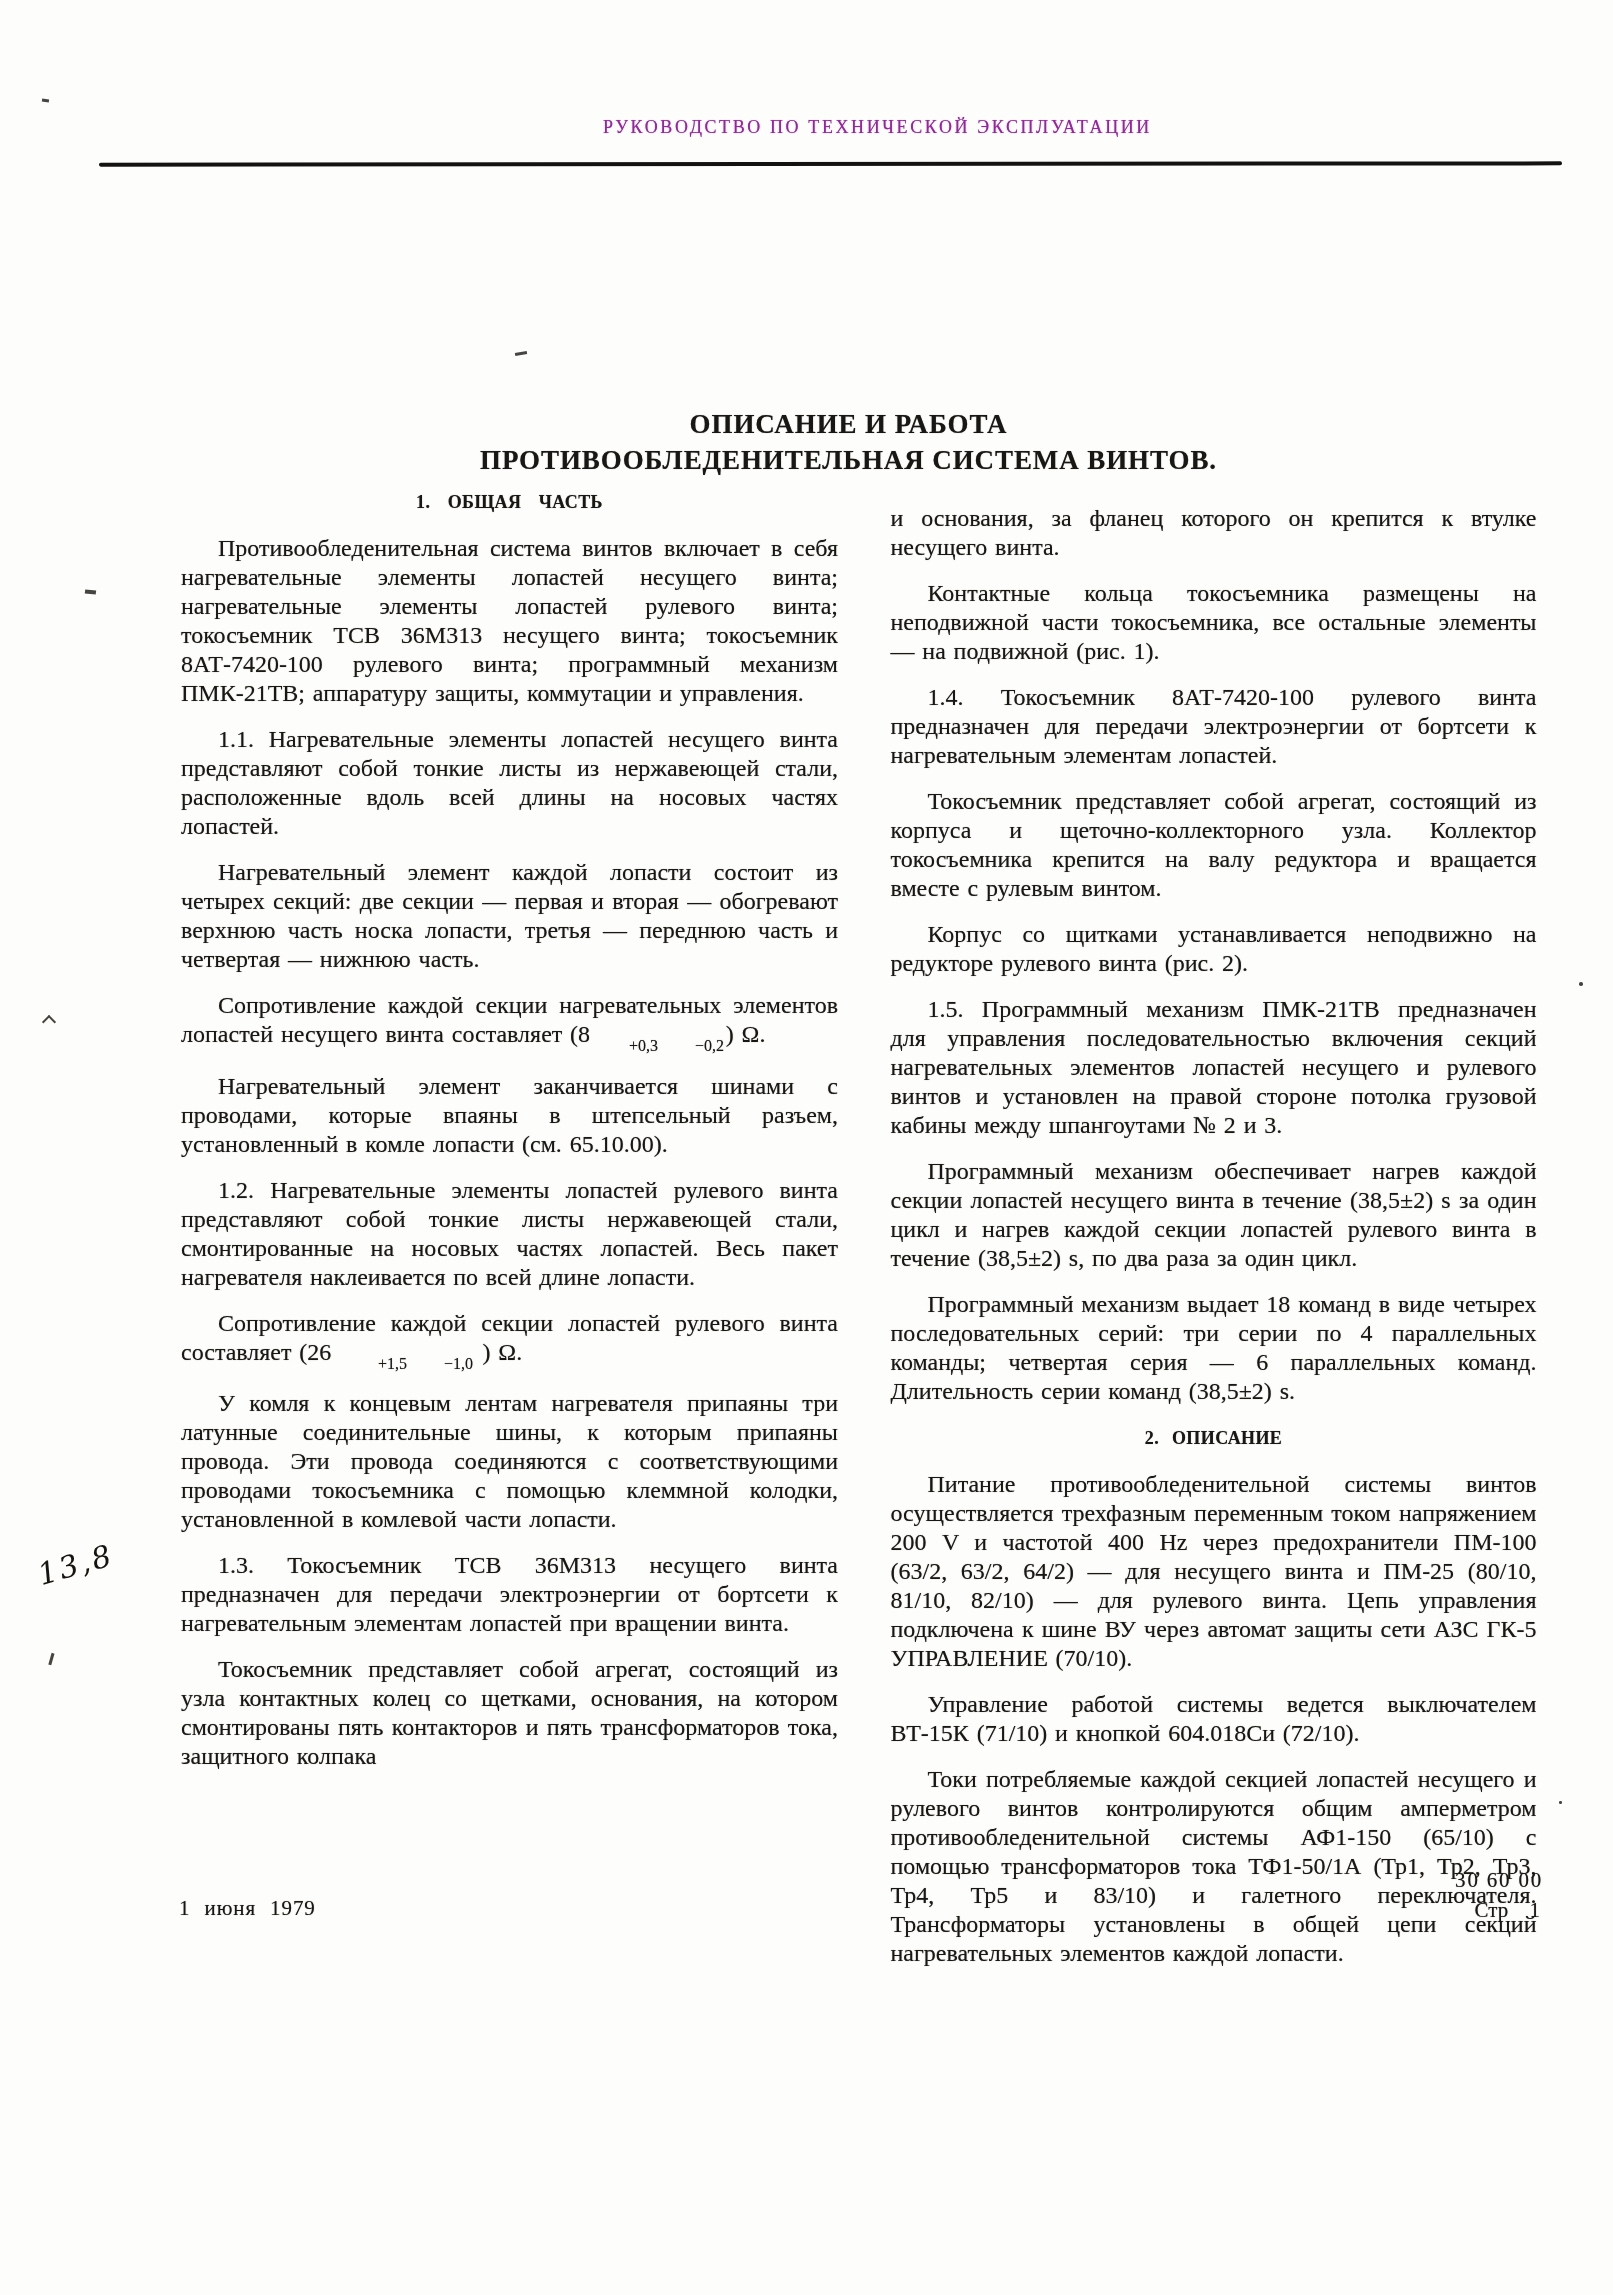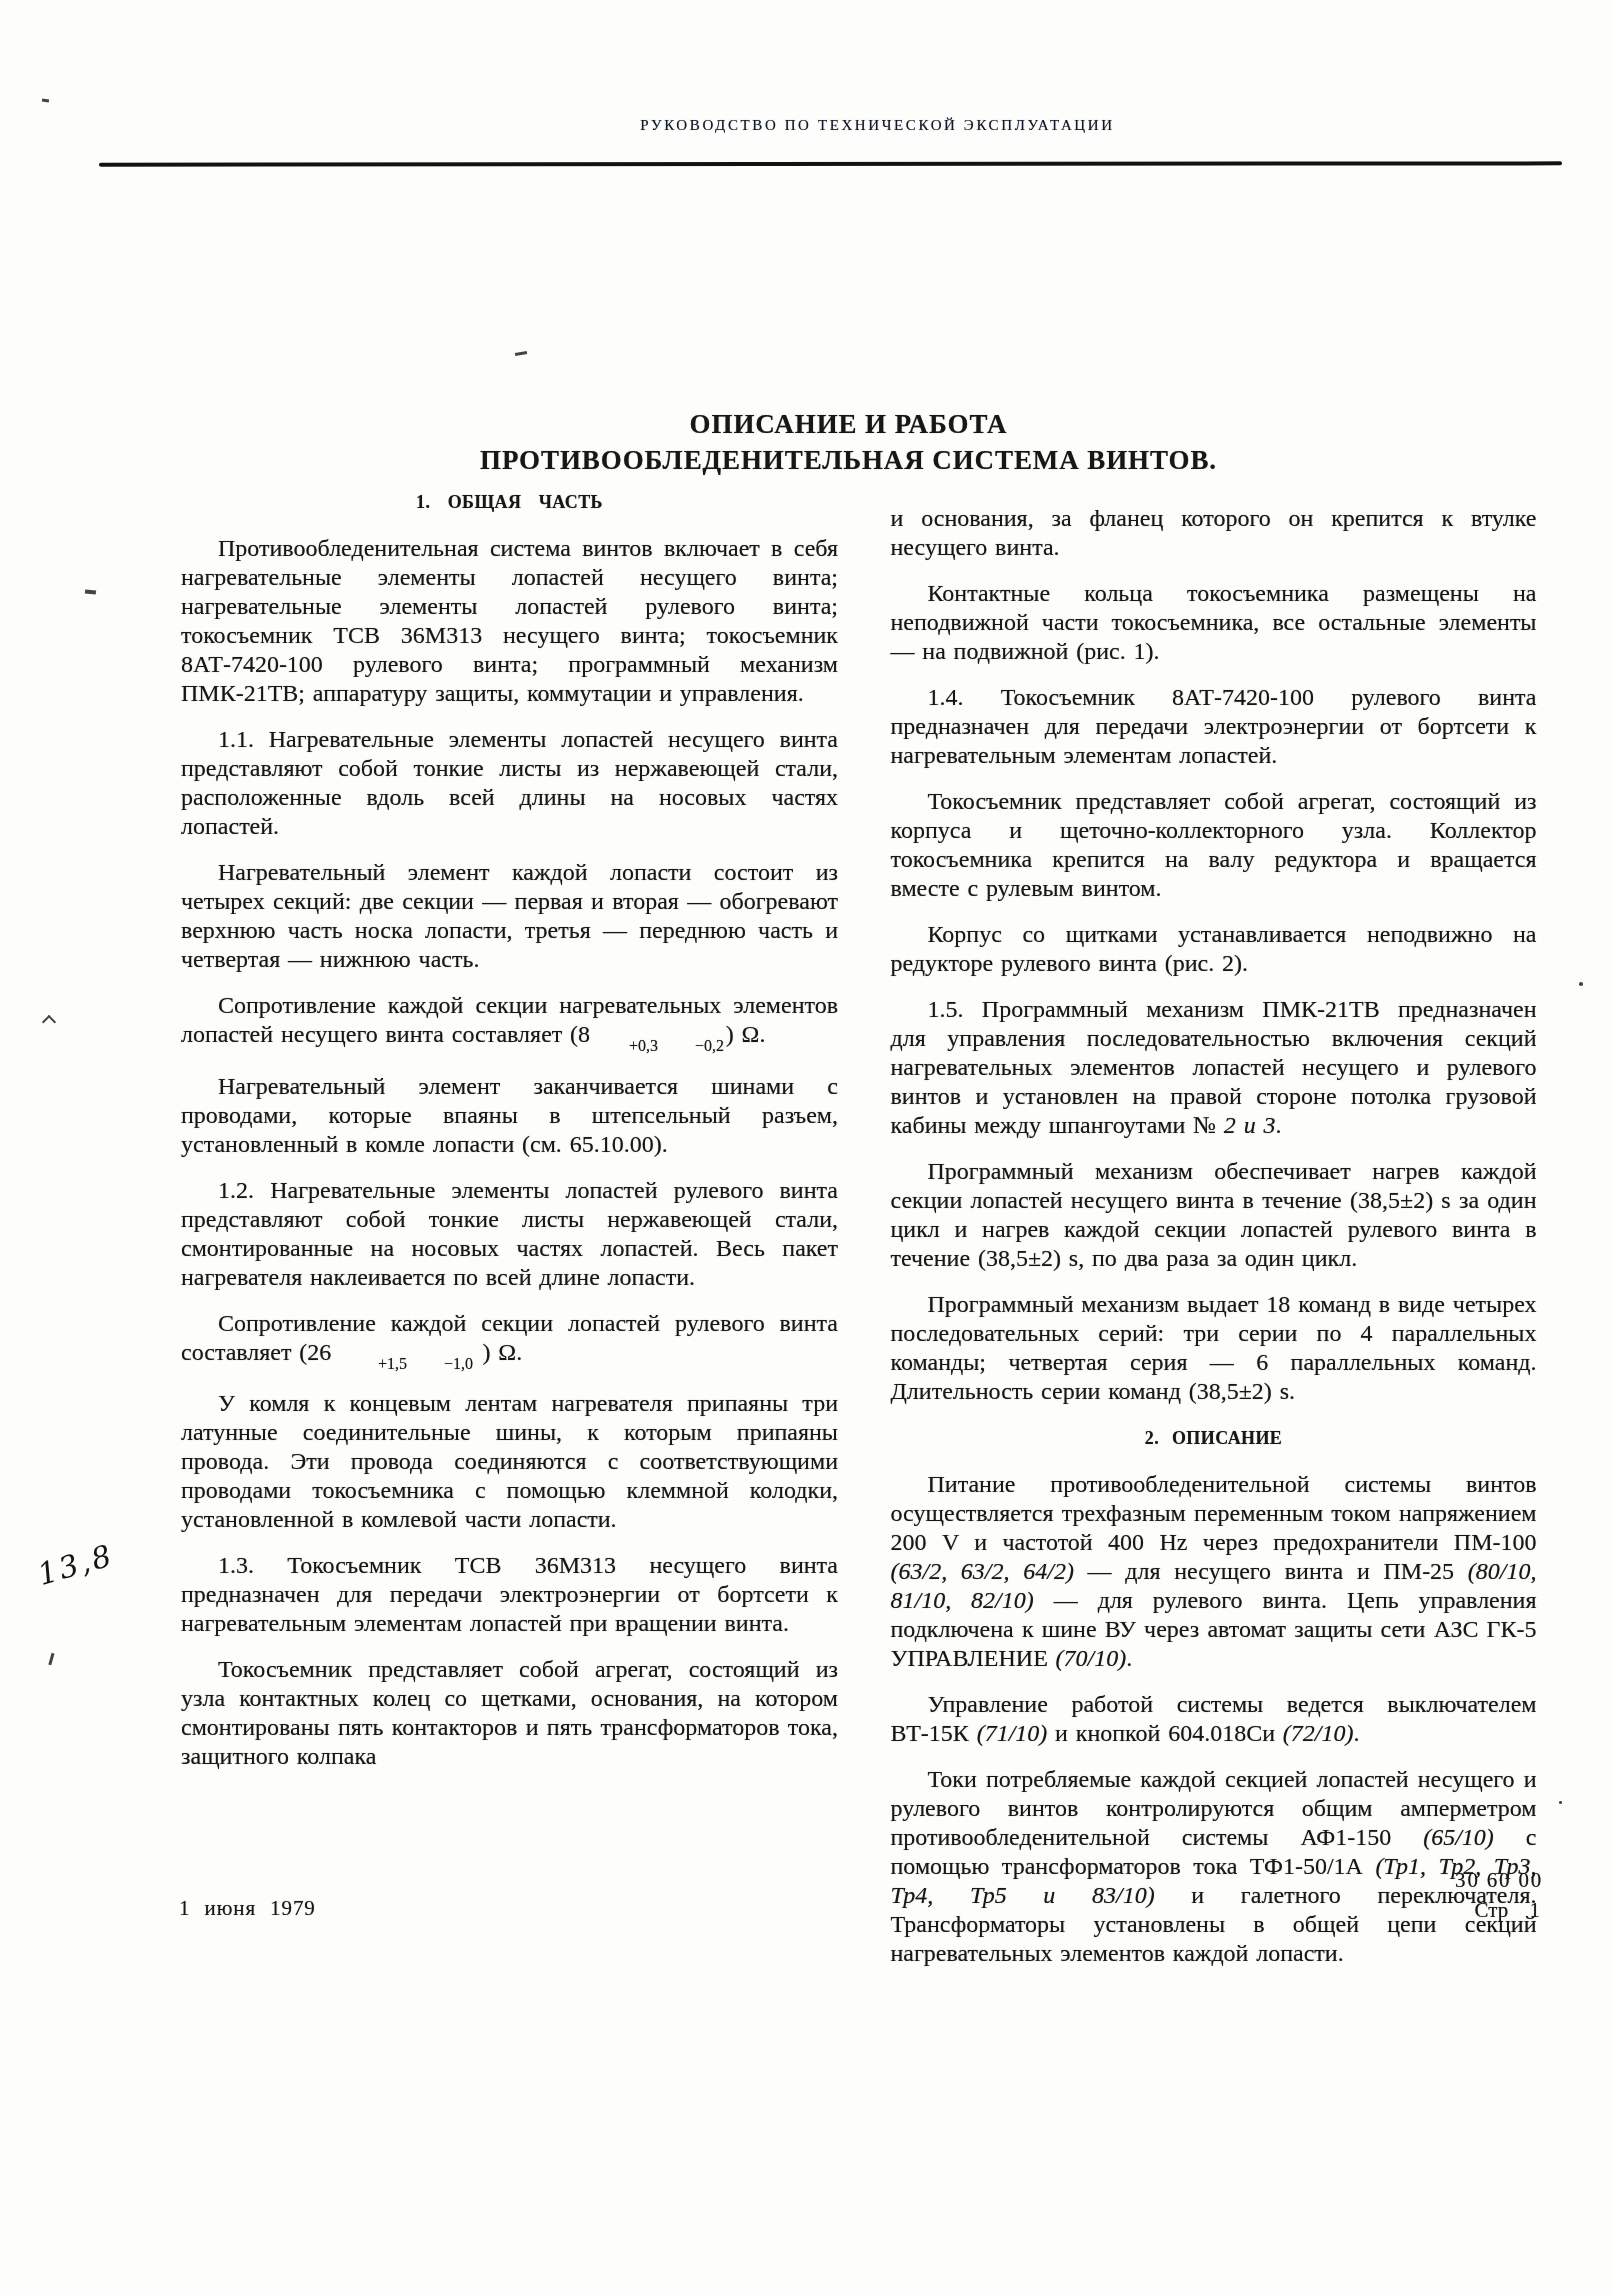--- a/index.html
+++ b/index.html
@@ -7,22 +7,22 @@
     position:relative;
     width:1614px;height:2295px;
     background:#fdfdfb;
     font-family:"Liberation Serif",serif;
     color:#191714;
     overflow:hidden;
     text-shadow:0 0 0.9px rgba(30,27,24,.55);
   }
   .running-header{
     position:absolute;top:117px;left:542px;width:671px;
-    text-align:center;font-size:15px;letter-spacing:2.6px;
-    color:#0f172a;text-shadow:0 0 0.9px rgba(56,52,47,.6);
+    text-align:center;font-size:18px;letter-spacing:2.6px;
+    color:#a21caf;text-shadow:0 0 0.9px rgba(56,52,47,.6);
     white-space:nowrap;
   }
   .header-rule{
     position:absolute;top:162px;left:99px;width:1463px;height:3.5px;
     background:#141210;border-radius:1.8px;transform:rotate(-0.05deg);
   }
   .doc-title{
     position:absolute;top:406px;left:83px;width:1531px;
     text-align:center;font-weight:bold;font-size:27px;line-height:36px;
     letter-spacing:0.9px;
@@ -35,21 +35,21 @@
   .col-left{width:691px;}
   .col-right{width:680px;}
   .sec{
     font-size:18px;font-weight:bold;text-align:center;
     margin:0 0 11.5px 0;letter-spacing:0.4px;word-spacing:12.4px;line-height:30px;
     text-indent:0;
   }
   .sec2{margin:8px 0 11.5px 0;word-spacing:8px;}
   .para{margin:17px;text-indent:37px;}
   .para.noindent{text-indent:0;}
-  .it{font-style:italic;}
+  .it{}
   .nowrap{white-space:nowrap;}
   .supsub{
     display:inline-flex;flex-direction:row;
     vertical-align:-0.55em;font-size:16px;line-height:1.12;
     text-align:left;word-spacing:0;margin:0 1.8px;align-items:flex-end;
   }
   .ss{display:block;}
   .footer-date{position:absolute;top:1896px;left:179px;font-size:21px;word-spacing:8px;letter-spacing:0.9px;}
   .footer-num{position:absolute;top:1868px;right:71px;font-size:21px;letter-spacing:1.8px;text-align:right;}
   .footer-page{position:absolute;top:1898px;right:74px;font-size:21px;word-spacing:16px;text-align:right;}

